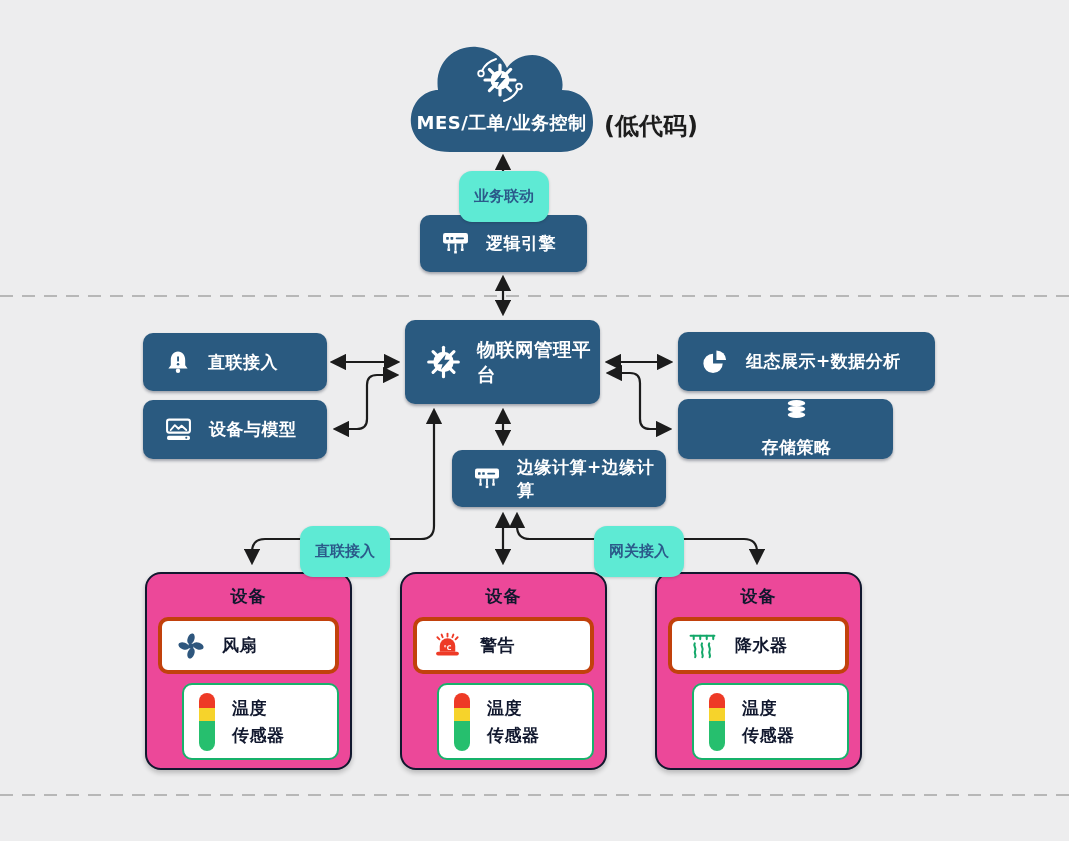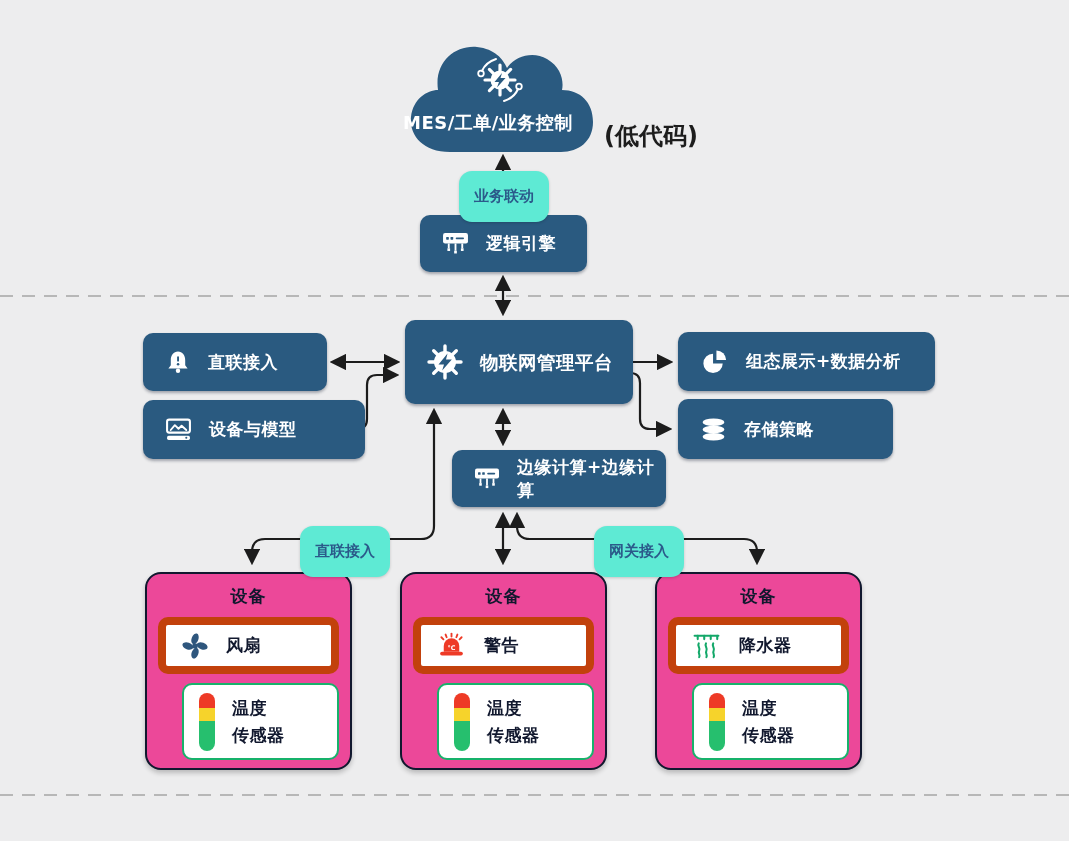--- a/index.html
+++ b/index.html
@@ -16,37 +16,37 @@
     color:#fff; font-weight:bold; font-size:17px;
     box-shadow:0 2px 3px rgba(20,30,50,.35);
   }
   .node .nlabel{ letter-spacing:.5px; }
   .pill{
     position:absolute; z-index:3; background:#5eead4; border-radius:13px;
     padding:16px 15px; font-size:15px; font-weight:bold; color:#2b5a8a;
     box-shadow:0 1px 3px rgba(0,0,0,.18); white-space:nowrap;
   }
   .cloud-label{
-    position:absolute; z-index:3; width:197px; 
+    position:absolute; z-index:3; width:197px; text-align:center;
     color:#fff; font-weight:bold; font-size:18px; letter-spacing:.5px;
   }
   .side-note{
     position:absolute; z-index:3; font-size:24px; font-weight:bold; color:#1d1d1d;
   }
   .card{
     position:absolute; z-index:2; width:207px; height:198px; background:#ec4899;
     border:2.5px solid #11182e; border-radius:16px;
     box-shadow:0 3px 5px rgba(0,0,0,.22);
   }
   .card-title{ text-align:center; margin-top:11px; font-size:17px; font-weight:bold; color:#11182e; letter-spacing:1px; }
   .sub{
     position:absolute; left:11px; right:11px; display:flex; align-items:center;
     gap:17px; padding-left:15px; border-radius:10px; background:#fff;
   }
-  .sub-comp{ top:43px; height:57px; border:8px solid #c2410c; }
+  .sub-comp{ top:43px; height:57px; border:4px solid #c2410c; }
   .sub-sensor{ top:109px; height:77px; border:2.5px solid #17b26b;margin-left:24px; }
   .sub .slabel{ font-size:17px; font-weight:bold; color:#11182e; line-height:1.55; white-space:pre-line; letter-spacing:.5px; }
   .temp-bar{
     width:16px; height:58px; border-radius:8px;
     background:linear-gradient(#ee3a26 0 26%, #f6d32b 26% 48%, #26bf6e 48% 100%);
   }
   .abs{ position:absolute; z-index:2; }
   svg{ display:block; }
 </style>
 </head>
@@ -94,21 +94,21 @@
     <circle cx="32" cy="28" r="9.5" fill="#fff"></circle>
     <path d="M34,21 L26.5,30 H31 L29,35.5 L37.5,26 H32.5 Z" fill="#2a5a80"></path>
     <g stroke="#fff" stroke-width="2" fill="none" stroke-linecap="round">
       <path d="M14,19 A24,20 0 0 1 28,7"></path>
       <path d="M50,37 A24,20 0 0 1 36,49"></path>
     </g>
     <circle cx="13" cy="21.5" r="2.8" fill="none" stroke="#fff" stroke-width="1.8"></circle>
     <circle cx="51" cy="34.5" r="2.8" fill="none" stroke="#fff" stroke-width="1.8"></circle>
   </svg>
   <div class="cloud-label" style="left:403px; top:111px;">MES/工单/业务控制</div>
-  <div class="side-note" style="left:604px; top:110px;margin-top:10px;">(低代码)</div>
+  <div class="side-note" style="left:604px; top:110px;">(低代码)</div>
 
   <div class="pill" style="left:459px; top:171px;">业务联动</div>
   <div class="pill" style="left:300px; top:526px;">直联接入</div>
   <div class="pill" style="left:594px; top:526px;">网关接入</div>
 
   <div class="node" style="left:420px; top:215px; width:167px; height:57px;text-align:right;">
     <svg width="27" height="25" viewBox="0 0 26 24">
       <rect x="1" y="2" width="24" height="10" rx="2" fill="#fff"></rect>
       <rect x="4" y="5.7" width="2.6" height="2.6" rx="0.6" fill="#2a5a80"></rect>
       <rect x="8.2" y="5.7" width="2.6" height="2.6" rx="0.6" fill="#2a5a80"></rect>
@@ -118,21 +118,21 @@
           <line x1="13" y1="12" x2="13" y2="19"></line>
           <line x1="19.5" y1="12" x2="19.5" y2="16.6"></line>
         </g>
       <rect x="5.2" y="16.6" width="2.6" height="2.6" fill="#fff"></rect>
       <rect x="11.7" y="19" width="2.6" height="2.6" fill="#fff"></rect>
       <rect x="18.2" y="16.6" width="2.6" height="2.6" fill="#fff"></rect>
     </svg>
     <span class="nlabel">逻辑引擎</span>
   </div>
 
-  <div class="node" style="left:405px; top:320px; width:228px; height:84px; font-size:18.5px; gap:15px; padding-left:20px;">
+  <div class="node" style="left:405px; top:320px; width:195px; height:84px; font-size:18.5px; gap:15px; padding-left:20px;">
     <svg width="40" height="40" viewBox="0 0 40 40">
       <g stroke="#fff" stroke-width="3.4" stroke-linecap="round">
         <line x1="29" y1="20" x2="36" y2="20"></line>
           <line x1="4" y1="20" x2="11" y2="20"></line>
         <line x1="20" y1="4" x2="20" y2="11"></line>
           <line x1="20" y1="29" x2="20" y2="36"></line>
         <line x1="26.4" y1="26.4" x2="31.3" y2="31.3"></line>
           <line x1="8.7" y1="8.7" x2="13.6" y2="13.6"></line>
         <line x1="26.4" y1="13.6" x2="31.3" y2="8.7"></line>
           <line x1="8.7" y1="31.3" x2="13.6" y2="26.4"></line>
@@ -146,39 +146,39 @@
   <div class="node" style="left:143px; top:333px; width:184px; height:58px;">
     <svg width="26" height="26" viewBox="0 0 26 26">
       <path d="M13,2.6 C8.6,2.6 5.8,6.4 5.8,11.2 V16.2 L3.4,19.4 H22.6 L20.2,16.2 V11.2 C20.2,6.4 17.4,2.6 13,2.6 Z" fill="#fff"></path>
       <circle cx="13" cy="21.8" r="2.2" fill="#fff"></circle>
       <rect x="12.1" y="7.2" width="1.9" height="5.4" rx="0.95" fill="#2a5a80"></rect>
       <circle cx="13.05" cy="15.2" r="1.25" fill="#2a5a80"></circle>
     </svg>
     <span class="nlabel">直联接入</span>
   </div>
 
-  <div class="node" style="left:143px; top:400px; width:222px; height:59px;">
+  <div class="node" style="left:143px; top:400px; width:184px; height:59px;">
     <svg width="27" height="25" viewBox="0 0 26 24">
       <rect x="2" y="2.5" width="22" height="12.5" rx="2" fill="none" stroke="#fff" stroke-width="2"></rect>
       <path d="M5.5,12.5 L9.5,7.8 L13,11.3 L16,8.4 L20.5,12.5" fill="none" stroke="#fff" stroke-width="1.8" stroke-linejoin="round" stroke-linecap="round"></path>
       <rect x="2" y="18" width="22" height="4" rx="1.5" fill="#fff"></rect>
       <circle cx="20.5" cy="20" r="1" fill="#2a5a80"></circle>
     </svg>
     <span class="nlabel">设备与模型</span>
   </div>
 
   <div class="node" style="left:678px; top:332px; width:257px; height:59px;">
     <svg width="29" height="27" viewBox="0 0 30 27">
       <path d="M13.5,15.5 L13.5,5.5 A10,10 0 1 0 23.5,15.5 Z" fill="#fff"></path>
       <path d="M17,12 L17,2 A10,10 0 0 1 27,12 Z" fill="#fff"></path>
     </svg>
     <span class="nlabel">组态展示+数据分析</span>
   </div>
 
-  <div class="node" style="left:678px; top:399px; width:215px; height:60px;">
+  <div class="node" style="left:678px; top:399px; width:215px; height:60px;flex-direction:column;">
     <svg width="27" height="25" viewBox="0 0 26 24">
       <ellipse cx="13" cy="5" rx="10.5" ry="3.7" fill="#fff"></ellipse>
       <ellipse cx="13" cy="12" rx="10.5" ry="3.7" fill="#fff"></ellipse>
       <ellipse cx="13" cy="19" rx="10.5" ry="3.7" fill="#fff"></ellipse>
     </svg>
     <span class="nlabel">存储策略</span>
   </div>
 
   <div class="node" style="left:452px; top:450px; width:214px; height:57px;">
     <svg width="27" height="25" viewBox="0 0 26 24">

